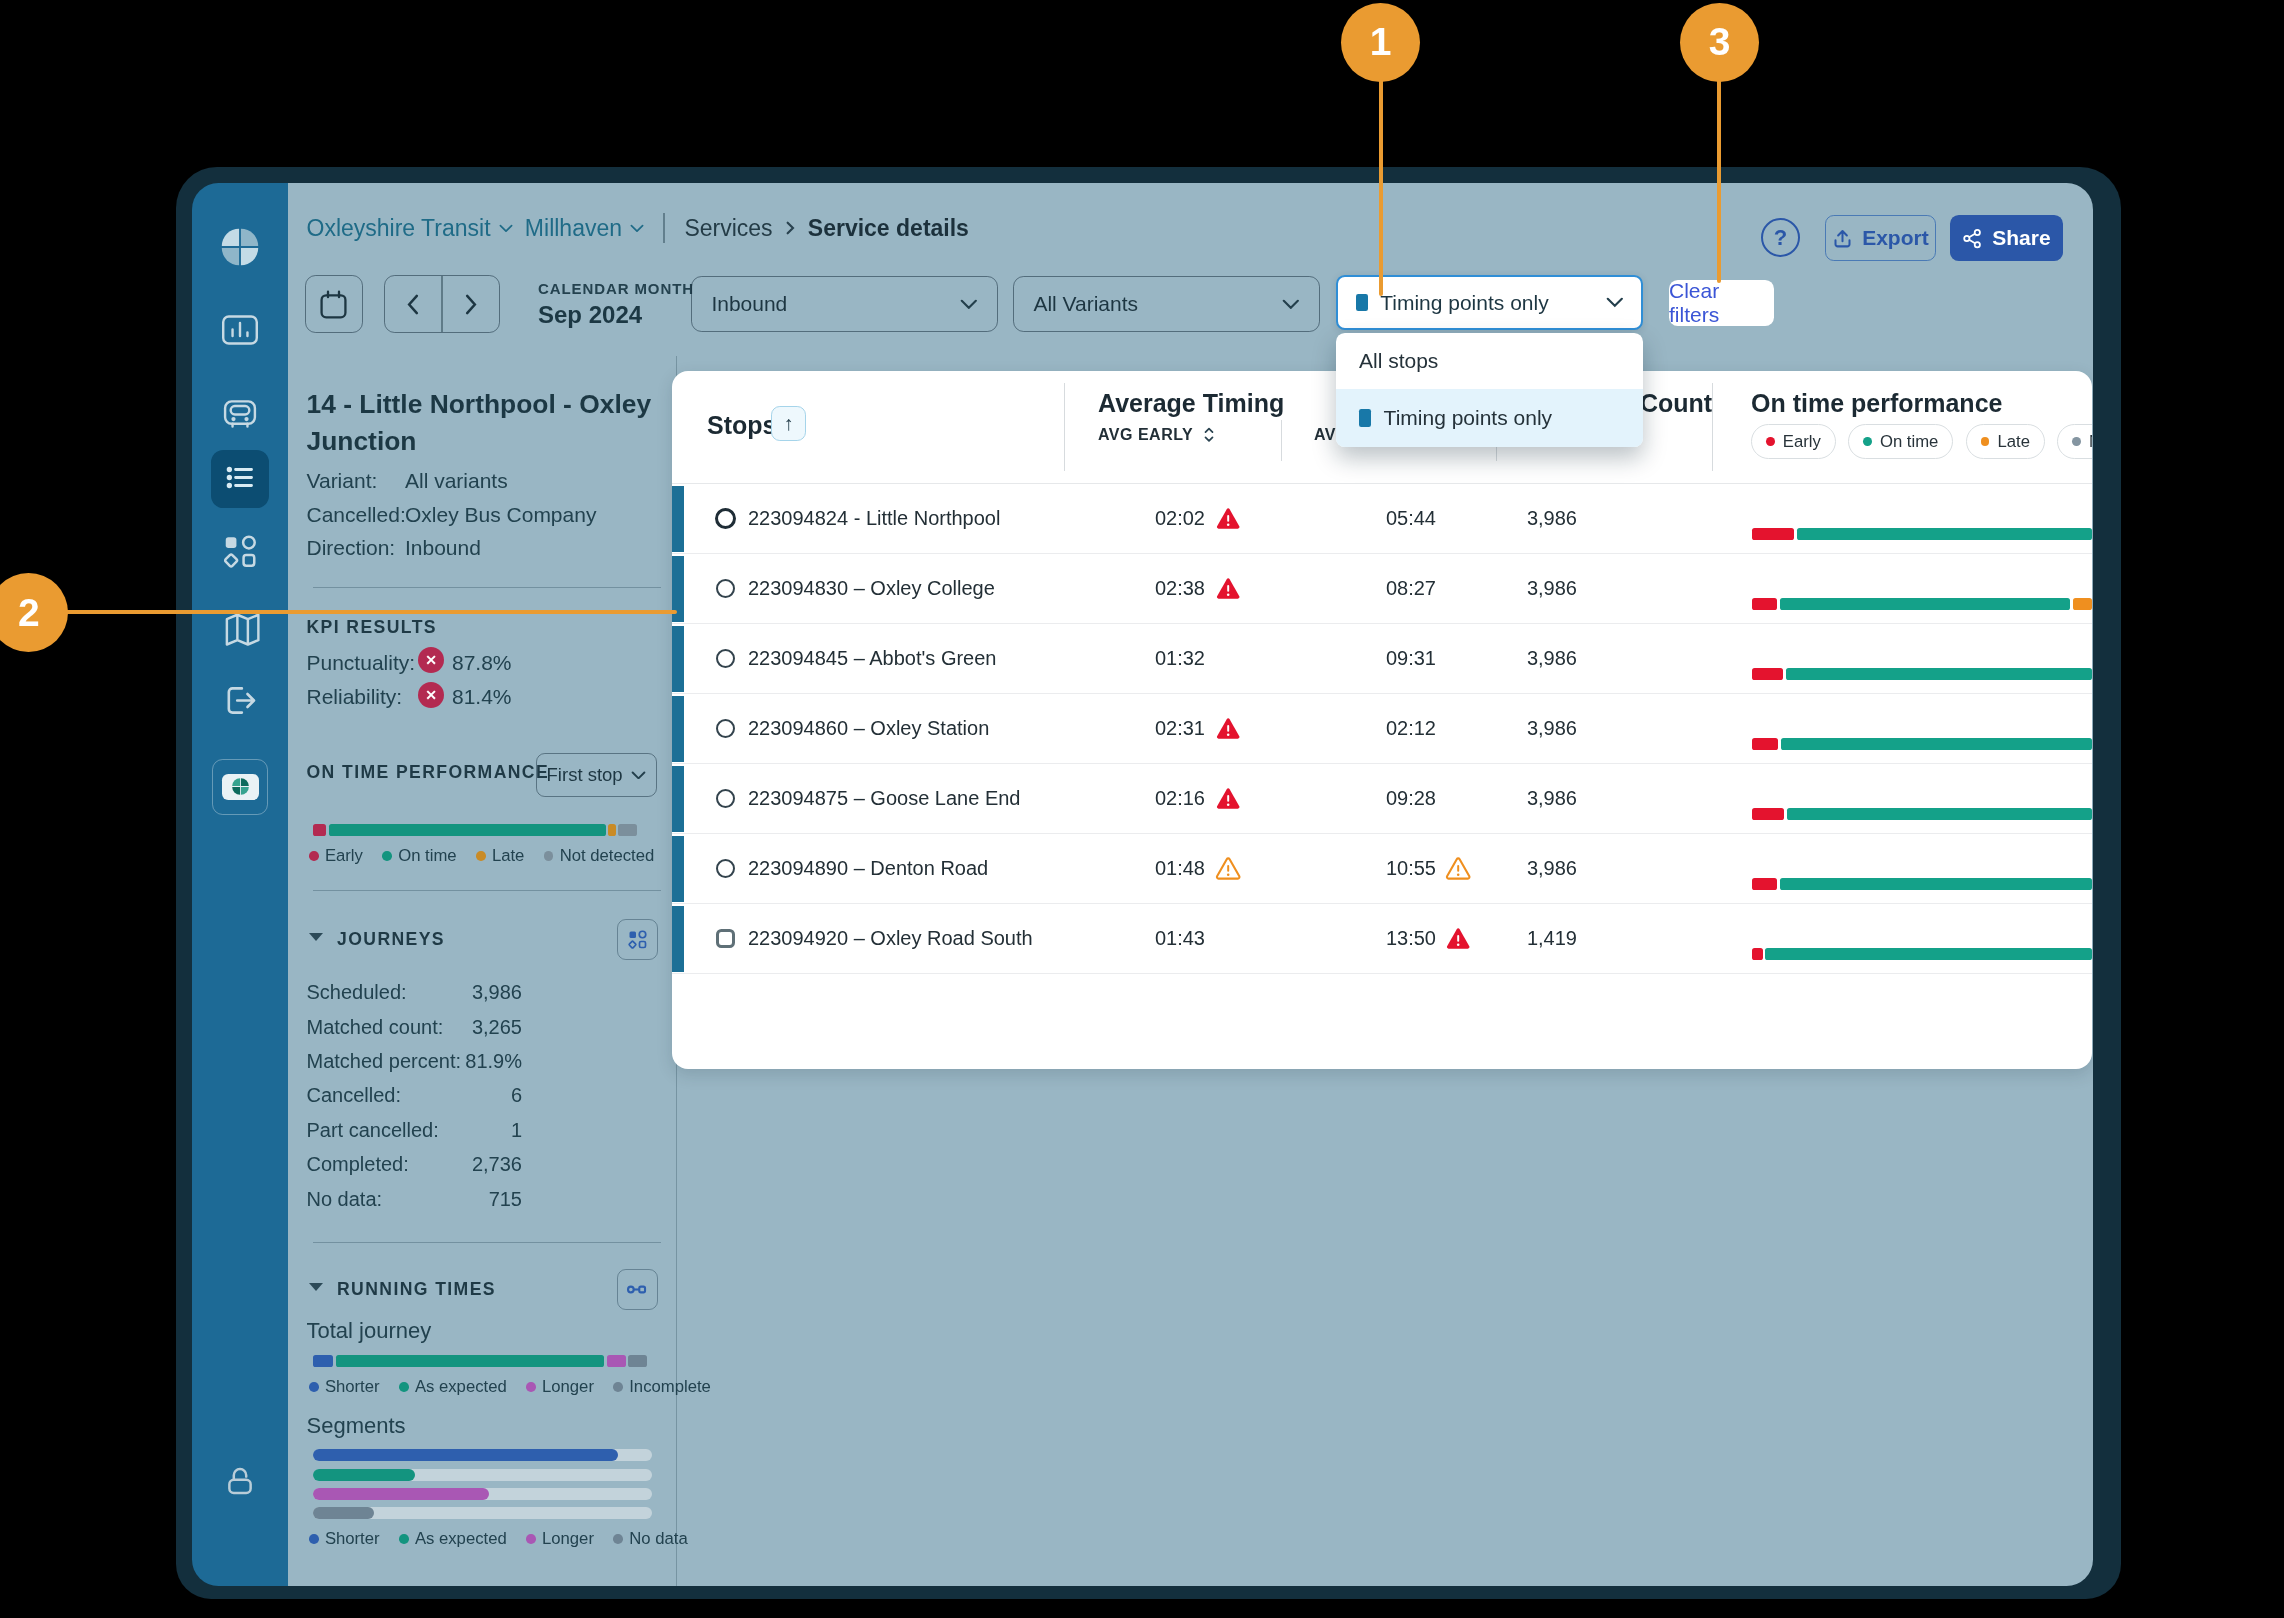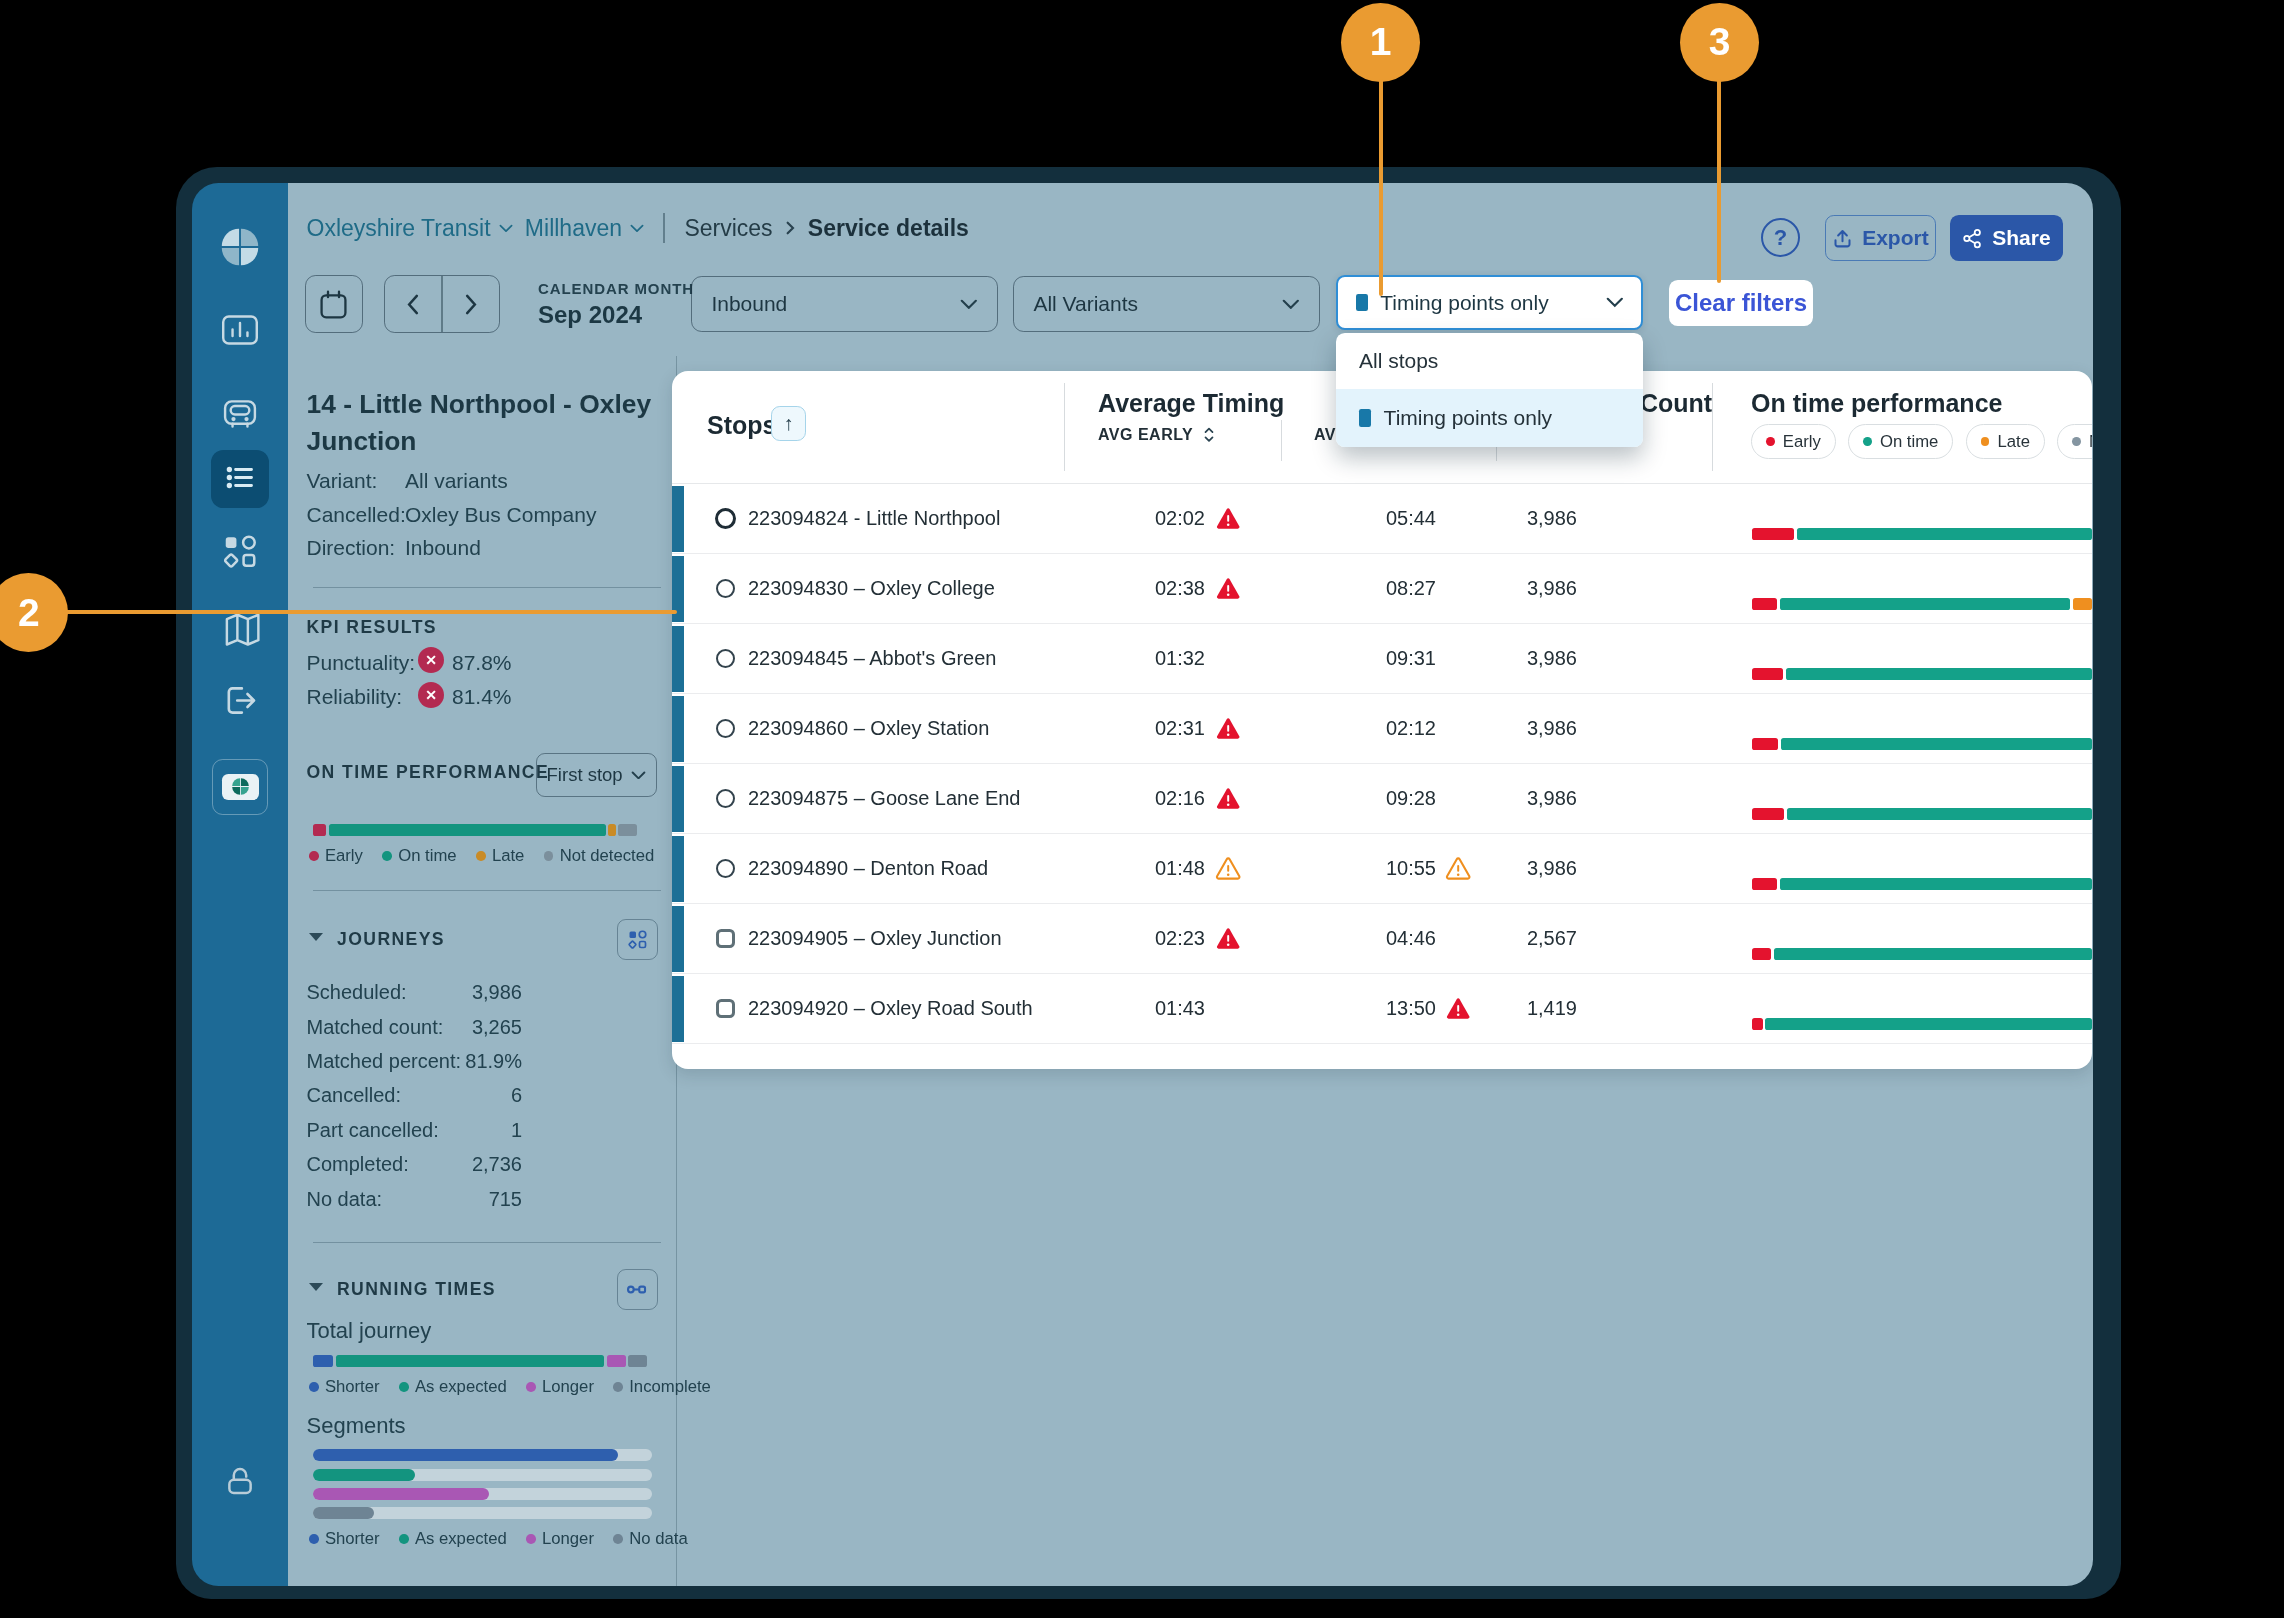--- a/index.html
+++ b/index.html
@@ -48,22 +48,22 @@
   .cal-label-wrap { position:absolute; left:250px; top:97px; }
   .cal-caption { font-size:15px; font-weight:700; letter-spacing:0.9px; color:#24424f; }
   .cal-value { font-size:24px; font-weight:700; color:#1c3844; margin-top:3.5px; }
   .dd { position:absolute; top:93px; width:307px; height:56px; display:flex; align-items:center;
         padding:0 19.4px; font-size:21px; color:#1d3642; }
   .dd .grow { flex:1; }
   .dd-open { position:absolute; left:1048px; top:92px; width:307px; height:55px; background:#fff;
              border:2.2px solid #2f8ed6; border-radius:8.8px; display:flex; align-items:center; padding:0 17.6px;
              font-size:21px; color:#1d3642; gap:12.3px; box-shadow:0 1.8px 7px rgba(15,40,60,.12); }
   .teal-square { width:12.3px; height:17.6px; background:#1878a8; border-radius:2.2px; flex:0 0 auto; }
-  .btn-clear { position:absolute; left:1381px; top:97px; width:144px; height:46px; background:#fff;
-               border-radius:8.8px; color:#3b55d6; font-size:24px; font-weight:700; display:flex; align-items:center; justify-content:center; }
+  .btn-clear { position:absolute; left:1381px; top:97px; width:105px; height:46px; background:#fff;
+               border-radius:8.8px; color:#3b55d6; font-size:21px; font-weight:400; display:flex; align-items:center; justify-content:center; }
   .menu { position:absolute; left:1048px; top:150px; width:307px; background:#fff; border-radius:8.8px;
           box-shadow:0 10.6px 23px rgba(12,35,52,.28); z-index:40; overflow:hidden; }
   .menu-opt { height:56px; display:flex; align-items:center; padding:0 23px; font-size:21px; color:#25323a; gap:12.3px; }
   .menu-opt.sel { height:58px; background:#e3f3fc; }
 
   
   .lp-title { position:absolute; left:18.5px; top:203px; width:345px; font-size:26.4px; font-weight:600;
               line-height:37px; color:#1c3844; }
   .lp-label { position:absolute; left:18.5px; font-size:21px; color:#22424f; }
   .lp-value { position:absolute; left:117px; font-size:21px; color:#22424f; }
@@ -629,39 +629,20 @@
                 <div class="row-bar">
                   <div class="seg-early" style="width: 25px;"></div>
                   <div class="seg-ontime"></div>
                 </div>
               </div>
               <div class="trow">
                 <div class="accent"></div>
                 <div class="stop-icon">
                   <div class="sq"></div>
                 </div>
-                <div class="stop-label">223094905 – Oxley Junction</div>
-                <div class="cell-early">02:23</div>
-                <span class="alert-early"><svg width="26.4" height="26.4" viewBox="0 0 24 24">
-                    <path d="M10.7 3.8 L1.9 19.3 A1.5 1.5 0 0 0 3.2 21.5 H20.8 A1.5 1.5 0 0 0 22.1 19.3 L13.3 3.8 A1.5 1.5 0 0 0 10.7 3.8 Z" fill="#e4132e"></path>
-                    <rect x="11.1" y="9.2" width="1.8" height="6" rx="0.9" fill="#fff"></rect>
-                    <circle cx="12" cy="18" r="1.15" fill="#fff"></circle>
-                  </svg></span>
-                <div class="cell-late">04:46</div>
-                <div class="cell-count">2,567</div>
-                <div class="row-bar">
-                  <div class="seg-early" style="width: 19.4px;"></div>
-                  <div class="seg-ontime"></div>
-                </div>
-              </div>
-              <div class="trow">
-                <div class="accent"></div>
-                <div class="stop-icon">
-                  <div class="sq"></div>
-                </div>
                 <div class="stop-label">223094920 – Oxley Road South</div>
                 <div class="cell-early">01:43</div>
                 <div class="cell-late">13:50</div>
                 <span class="alert-late"><svg width="26.4" height="26.4" viewBox="0 0 24 24">
                     <path d="M10.7 3.8 L1.9 19.3 A1.5 1.5 0 0 0 3.2 21.5 H20.8 A1.5 1.5 0 0 0 22.1 19.3 L13.3 3.8 A1.5 1.5 0 0 0 10.7 3.8 Z" fill="#e4132e"></path>
                     <rect x="11.1" y="9.2" width="1.8" height="6" rx="0.9" fill="#fff"></rect>
                     <circle cx="12" cy="18" r="1.15" fill="#fff"></circle>
                   </svg></span>
                 <div class="cell-count">1,419</div>
                 <div class="row-bar">

